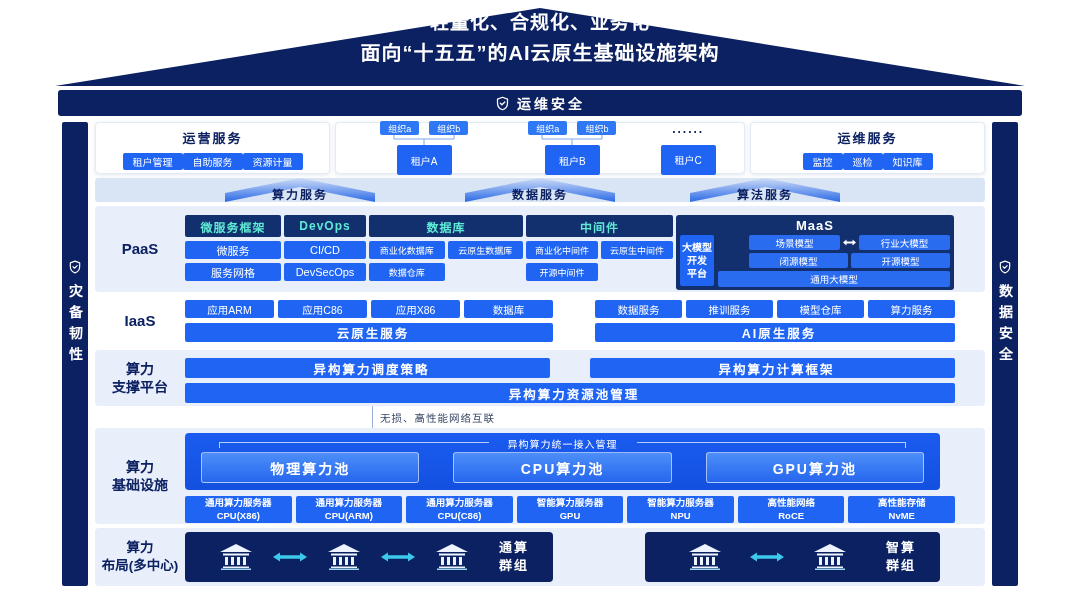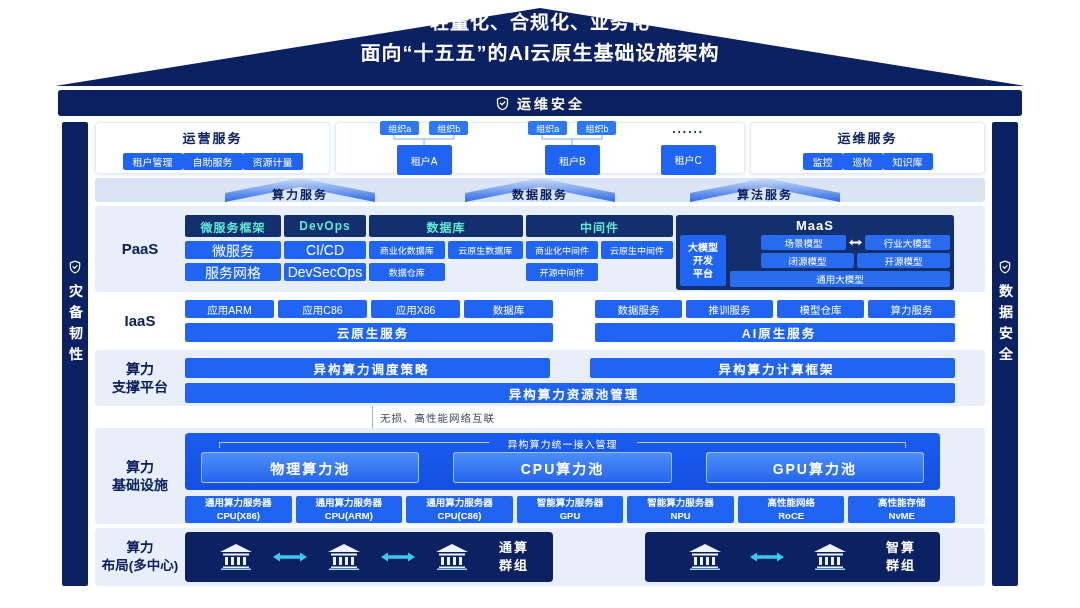--- a/index.html
+++ b/index.html
@@ -48,28 +48,28 @@
   
   .row2{top:178px;height:24px;background:#d9e4f4;border-radius:3px;}
   .arrow{position:absolute;width:150px;height:24px;top:0;}
   .arrow .shape{position:absolute;inset:0;background:linear-gradient(to top,#2b6ae6,#cddcf7);clip-path:polygon(0 100%,0 62%,50% 0,100% 62%,100% 100%,50% 38%);}
   .arrow .label{position:absolute;width:100%;text-align:center;top:7px;font-size:12px;font-weight:bold;color:#0c2161;letter-spacing:2px;}
 
   
   .row3{top:206px;height:86px;}
   .paas-groups{position:absolute;left:90px;top:9px;display:flex;gap:3px;}
   .pgroup{display:flex;flex-direction:column;gap:4px;}
-  .pgroup .chip{height:18px;font-size:14px;padding:1px 4px;}
+  .pgroup .chip{height:18px;font-size:11px;padding:1px 4px;}
   .prow{display:flex;gap:3px;}
   .prow .chip{flex:1;font-size:9px;}
   .prow .chip.half{flex:0 0 calc(50% - 1.5px);}
   .maas{background:#122f6e;border-radius:3px;padding:3px 4px;width:278px;}
   .maas-title{color:#fff;font-weight:bold;font-size:13px;text-align:center;height:17px;letter-spacing:1px;}
   .maas-body{display:flex;gap:4px;}
-  .maas-platform{width:46px;height:51px;font-size:10px;font-weight:bold;text-align:center;line-height:1.3;padding:0 2px;align-items:center;}
+  .maas-platform{width:34px;height:51px;font-size:10px;font-weight:bold;text-align:center;line-height:1.3;padding:0 2px;align-items:center;}
   .maas-grid{flex:1;display:flex;flex-direction:column;gap:3px;}
   .mrow{display:flex;gap:3px;align-items:center;margin-left:31px;}
   .maas-grid .chip{flex:1;height:15px;font-size:9.5px;background:#2a6cf0;padding:1px 4px;}
 
   
   .row4{top:296px;height:50px;}
   .igroup{position:absolute;top:4px;}
   .ibtns{display:flex;gap:4px;}
   .ibtns .chip{flex:1;height:18px;font-size:10.5px;}
   .igroup .bar{margin-top:5px;height:19px;}

